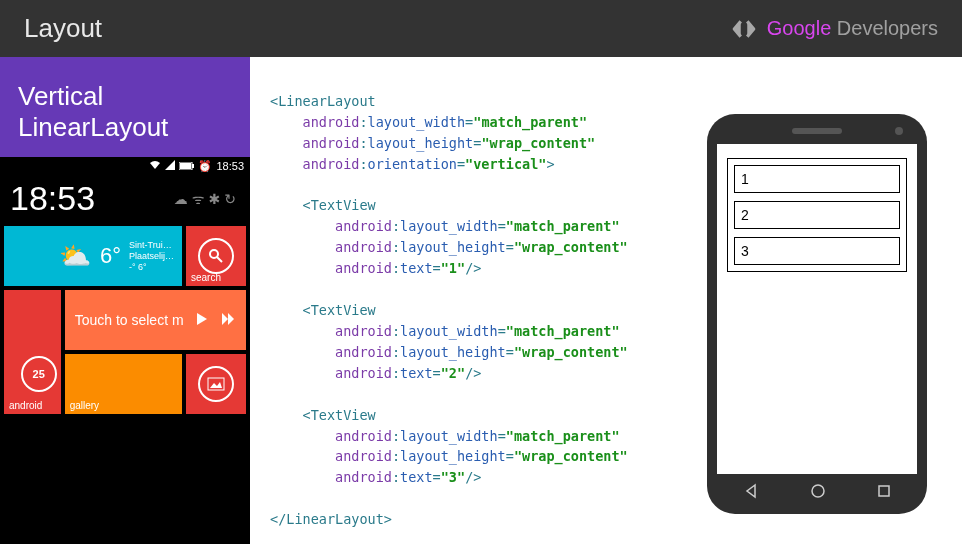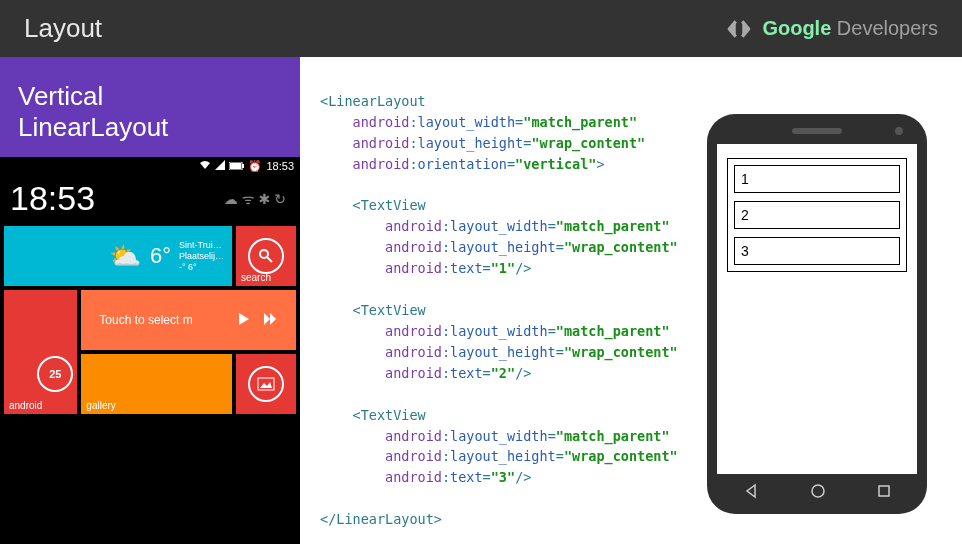--- a/index.html
+++ b/index.html
@@ -1,38 +1,38 @@
 <!DOCTYPE html>
 <html><head>
 <meta charset="utf-8">
 <style>
   * { box-sizing: border-box; margin: 0; padding: 0; }
   body { font-family: "Helvetica Neue", Arial, sans-serif; width: 962px; height: 557px; overflow: hidden; background: #fff; }
   .header { height: 57px; background: #333; display: flex; align-items: center; padding: 0 24px; justify-content: space-between; }
   .header-title { color: #e8e8e8; font-size: 26px; font-weight: 300; }
   .header-brand { display: flex; align-items: center; gap: 10px; color: #a8a8a8; font-size: 20px; }
   .brand-icon svg { display: block; }
-  .brand-text .g { color: #86efac; font-weight: 700; }
+  .brand-text .g { color: #d946ef; font-weight: 400; }
   .brand-text .d { color: #a0a0a0; font-weight: 300; }
   .content { display: flex; height: 487px; }
-  .sidebar { width: 300px; background: #6639b6; color: #fff; padding: 24px 18px 0 18px; display: flex; flex-direction: column; }
+  .sidebar { width: 250px; background: #6639b6; color: #fff; padding: 24px 18px 0 18px; display: flex; flex-direction: column; }
   .sidebar h1 { font-size: 26px; font-weight: 400; line-height: 1.2; margin-bottom: 14px; }
   .sidebar p { font-size: 15px; line-height: 1.5; color: #d8cbf0; margin-bottom: 20px; }
   .sidebar p .u { text-decoration: underline; }
   .mock { flex: 1; background: #000; position: relative; overflow: hidden; margin: 0 -18px; }
   .mock-status { height: 18px; display: flex; justify-content: flex-end; align-items: center; gap: 4px; padding-right: 6px; color: #fff; font-size: 11px; }
   .mock-clockrow { display: flex; align-items: center; padding: 4px 10px; gap: 10px; }
   .mock-bigclock { font-size: 34px; font-weight: 300; color: #fff; }
   .mock-smicons { flex: 1; text-align: right; color: #888; font-size: 14px; letter-spacing: 4px; }
   .tiles { display: grid; grid-template-columns: 1fr 1fr 1fr 60px; grid-auto-rows: 60px; gap: 4px; padding: 4px; }
   .tile { color: #fff; font-size: 11px; display: flex; flex-direction: column; justify-content: flex-end; padding: 4px; position: relative; }
   .t-weather { grid-column: 1 / 4; background: #00b8d4; display:flex; flex-direction:row; align-items:center; padding:6px 8px; gap:8px;}
   .t-search { grid-column: 4; background: #e53935; align-items: center; justify-content: center; }
   .t-agenda { grid-column: 1; grid-row: 2 / 4; background: #e53935; align-items:flex-end; justify-content:flex-end;}
-  .t-music { grid-column: 2 / 5; background: #ff7043; display:flex; flex-direction:row; align-items:center; padding:0 18px; gap:10px; font-size:12px;}
+  .t-music { grid-column: 2 / 5; background: #ff7043; display:flex; flex-direction:row; align-items:center; padding:0 10px; gap:10px; font-size:14px;}
   .t-gallery { grid-column: 2 / 4; background: #fb8c00; }
   .t-gal2 { grid-column: 4; background: #e53935; align-items:center; justify-content:center;}
   .wx-icon { font-size:26px; }
   .wx-temp { font-size:22px; font-weight:300; }
   .wx-txt { font-size:9px; line-height:1.2; }
   .circ-icon { width:36px;height:36px;border:2px solid #fff;border-radius:50%;display:flex;align-items:center;justify-content:center;font-size:16px;}
   .tlabel { position:absolute; bottom:3px; left:5px; font-size:10px;}
 
   .main { flex: 1; display: flex; padding: 20px 25px 0 20px; gap: 20px; align-items: center; }
   .code { flex: 1; font-family: "Consolas", "Menlo", monospace; font-size: 13.5px; line-height: 1.55; color: #333; white-space: pre; }

